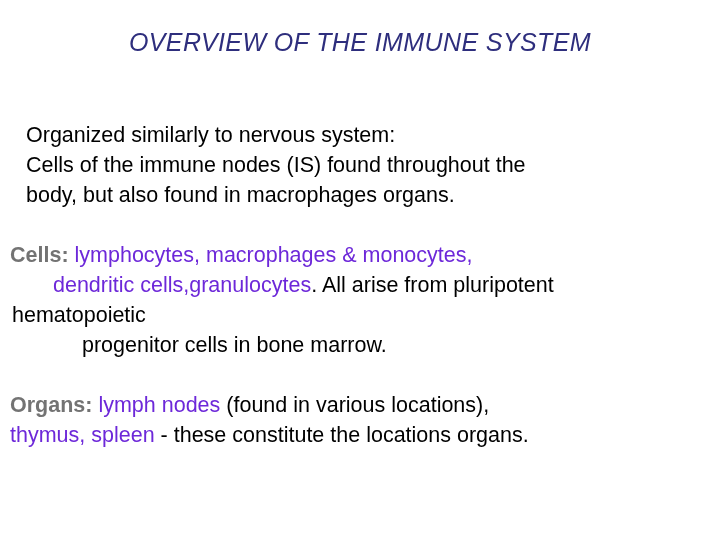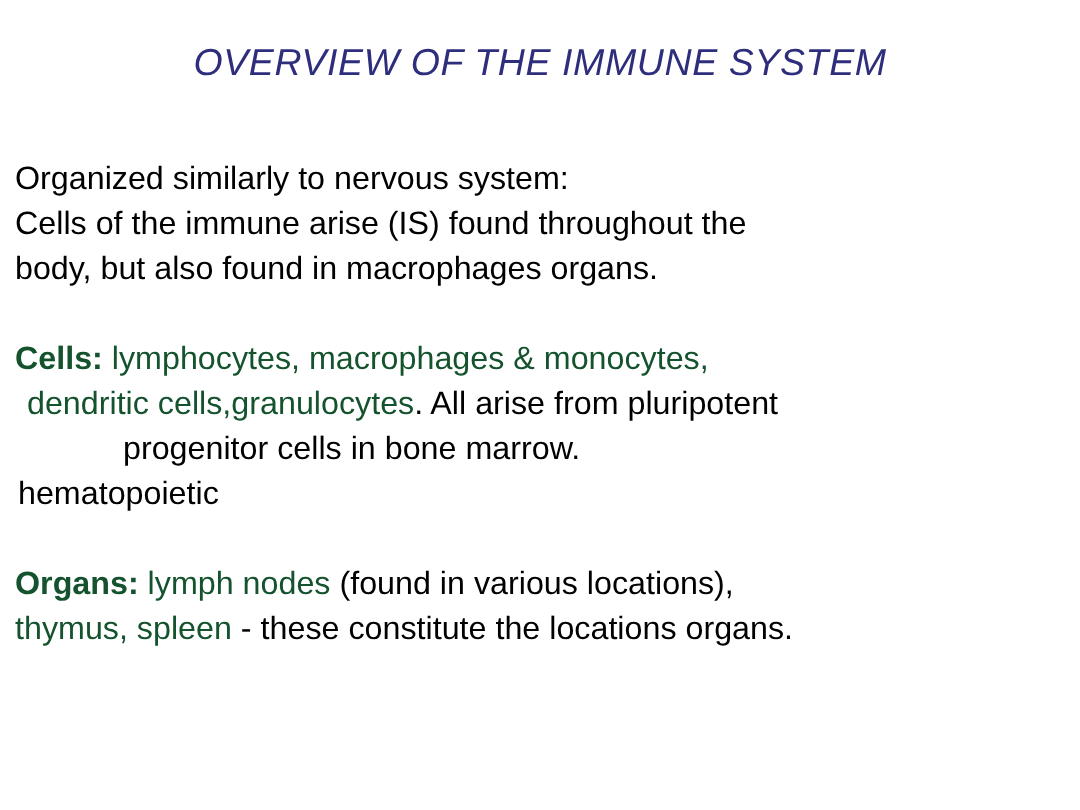--- a/index.html
+++ b/index.html
@@ -42,63 +42,63 @@
     top: 104px;
     width: 700px;
   }
 
   .para {
     font-size: 21.5px;
     line-height: 30px;
     color: #000000;
   }
 
-  .para-block-1 { margin: 0; }
+  .para-block-1 { margin: 16px; }
   .para-block-2 { margin: 30px 0 0 0; }
   .para-block-3 { margin: 30px 0 12px 0; }
 
   .line { white-space: nowrap; }
 
-  .indent-1 { padding-left: 8px; }
+  .indent-1 { padding-left: 8px; margin-left: 35px; }
   .indent-2 { padding-left: 2px; }
   .indent-3 { padding-left: 72px; }
 
   .lbl-bold {
     font-weight: bold;
-    color: #14532d;
+    color: #737373;
   }
 
   .hl {
-    color: #14532d;
+    color: #6d28d9;
   }
 
   .blk {
     color: #000000;
   }
 </style>
 </head>
 <body>
 
 <div class="slide">
 
   <div class="slide-title">OVERVIEW OF THE IMMUNE SYSTEM</div>
 
   <div class="body-area">
 
     <div class="para para-block-1">
       <div class="line">Organized similarly to nervous system:</div>
-      <div class="line">Cells of the immune arise (IS) found throughout the</div>
+      <div class="line">Cells of the immune nodes (IS) found throughout the</div>
       <div class="line">body, but also found in macrophages organs.</div>
     </div>
 
     <div class="para para-block-2">
       <div class="line"><span class="lbl-bold">Cells:</span><span class="hl"> lymphocytes, macrophages &amp; monocytes,</span></div>
       <div class="line indent-1"><span class="hl">dendritic cells,granulocytes</span><span class="blk">. All arise from pluripotent</span></div>
+      <div class="line indent-2"><span class="blk">hematopoietic</span></div>
       <div class="line indent-3"><span class="blk">progenitor cells in bone marrow.</span></div>
-      <div class="line indent-2"><span class="blk">hematopoietic</span></div>
     </div>
 
     <div class="para para-block-3">
       <div class="line"><span class="lbl-bold">Organs:</span><span class="hl"> lymph nodes</span><span class="blk"> (found in various locations),</span></div>
       <div class="line"><span class="hl">thymus, spleen</span><span class="blk"> - these constitute the locations organs.</span></div>
     </div>
 
   </div>
 </div>
 

